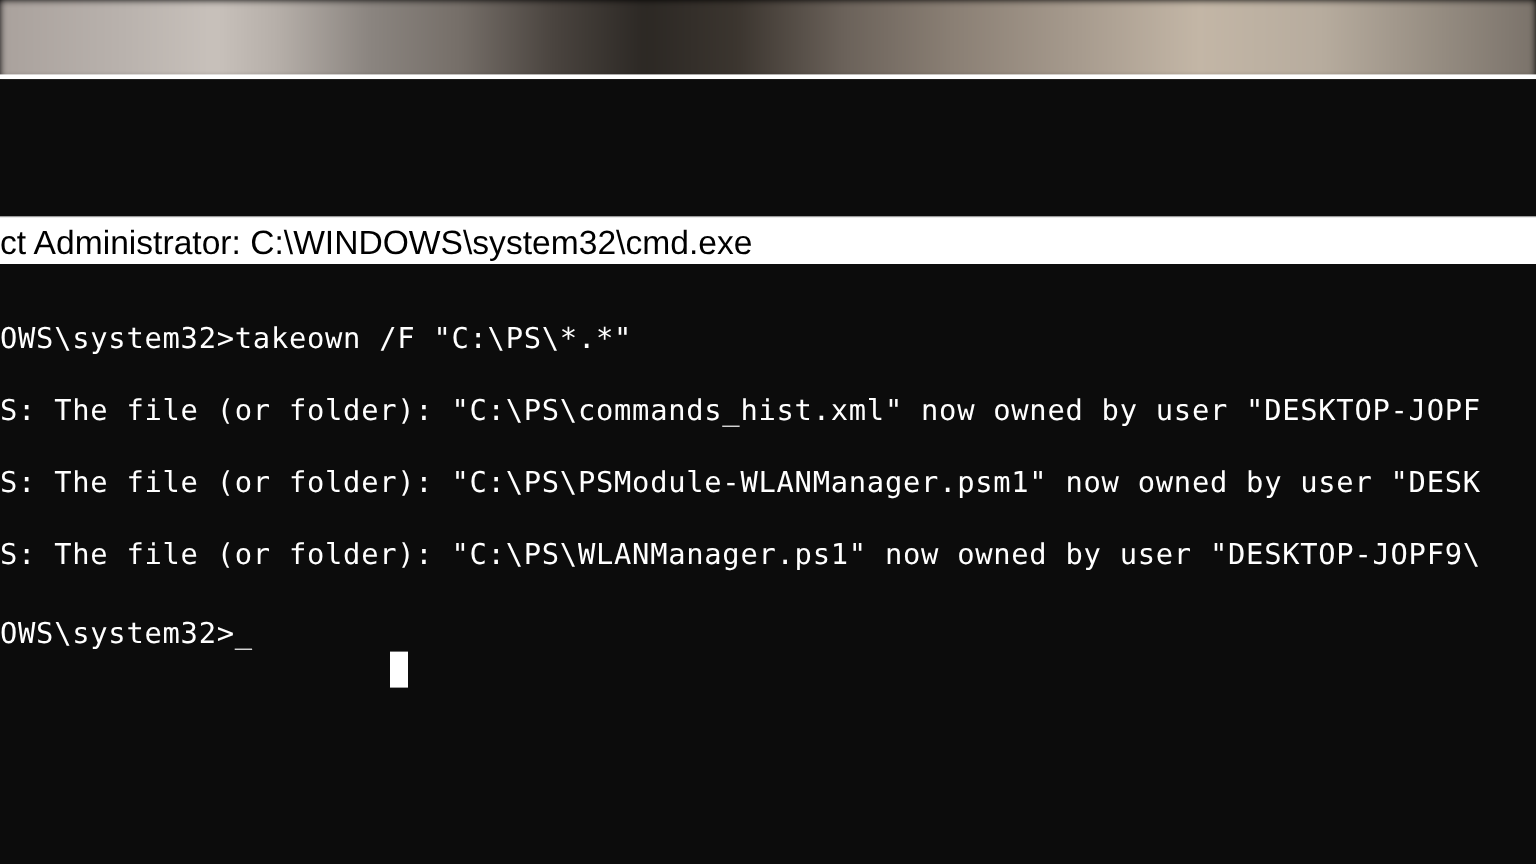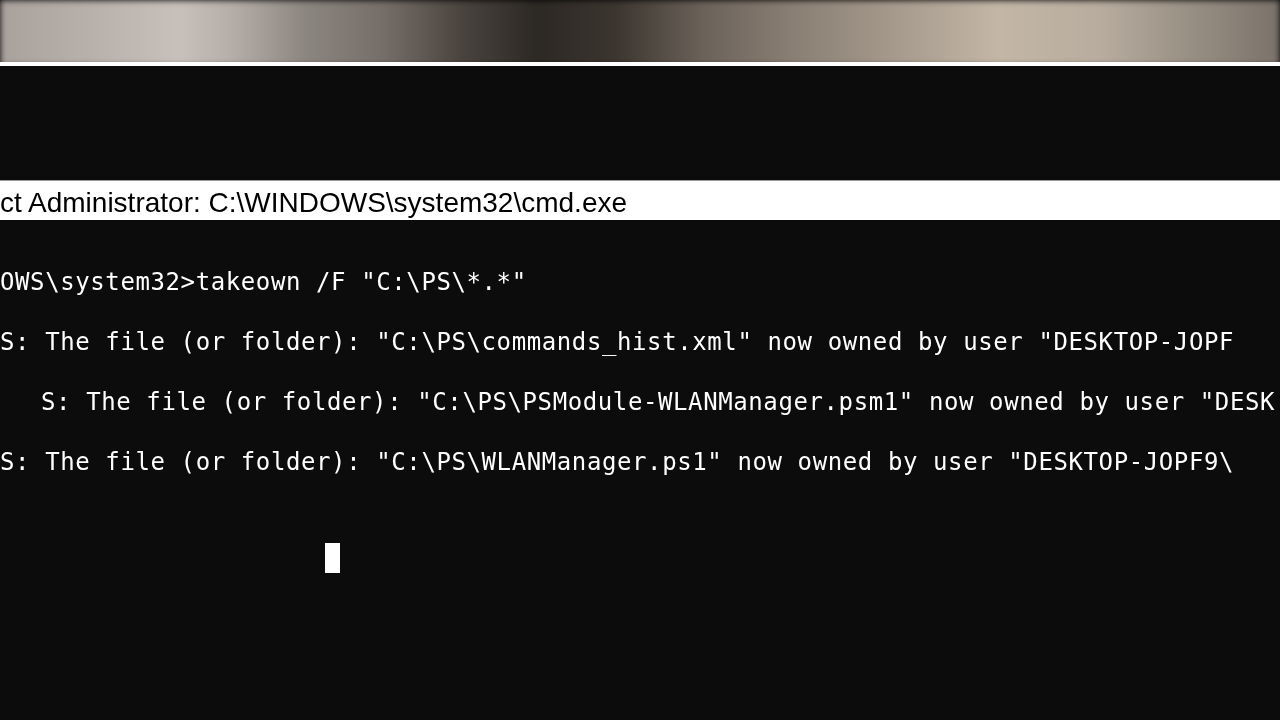--- a/index.html
+++ b/index.html
@@ -94,21 +94,21 @@
   .term-line {
     position: absolute;
     left: 22px;     
     color: #ffffff;
     font-size: 24px;
     letter-spacing: 0.6px;
     white-space: nowrap;
   }
   .l0 { top: 48px; }
   .l1 { top: 108px; }
-  .l2 { top: 168px; padding-left: 41px; }
+  .l2 { top: 168px; }
   .l3 { top: 228px; }
   .l4 { top: 294px; }
 
   
   .text-cursor {
     display: inline-block;
     color: #ffffff;
   }
 
   
@@ -131,15 +131,18 @@
 
 <div class="cmd-titlebar">
   <span class="title-text">ct Administrator: C:\WINDOWS\system32\cmd.exe</span>
 </div>
 
 <div class="cmd-client">
   <div class="term-line l0">OWS\system32&gt;takeown /F "C:\PS\*.*"</div>
   <div class="term-line l1">S: The file (or folder): "C:\PS\commands_hist.xml" now owned by user "DESKTOP-JOPF</div>
   <div class="term-line l2">S: The file (or folder): "C:\PS\PSModule-WLANManager.psm1" now owned by user "DESK</div>
   <div class="term-line l3">S: The file (or folder): "C:\PS\WLANManager.ps1" now owned by user "DESKTOP-JOPF9\</div>
+  <div class="term-line l4">
+    <span>OWS\system32&gt;</span><span class="text-cursor">_</span>
+  </div>
 </div>
 
 <div class="mouse-cursor"></div>
 
 </body></html>

